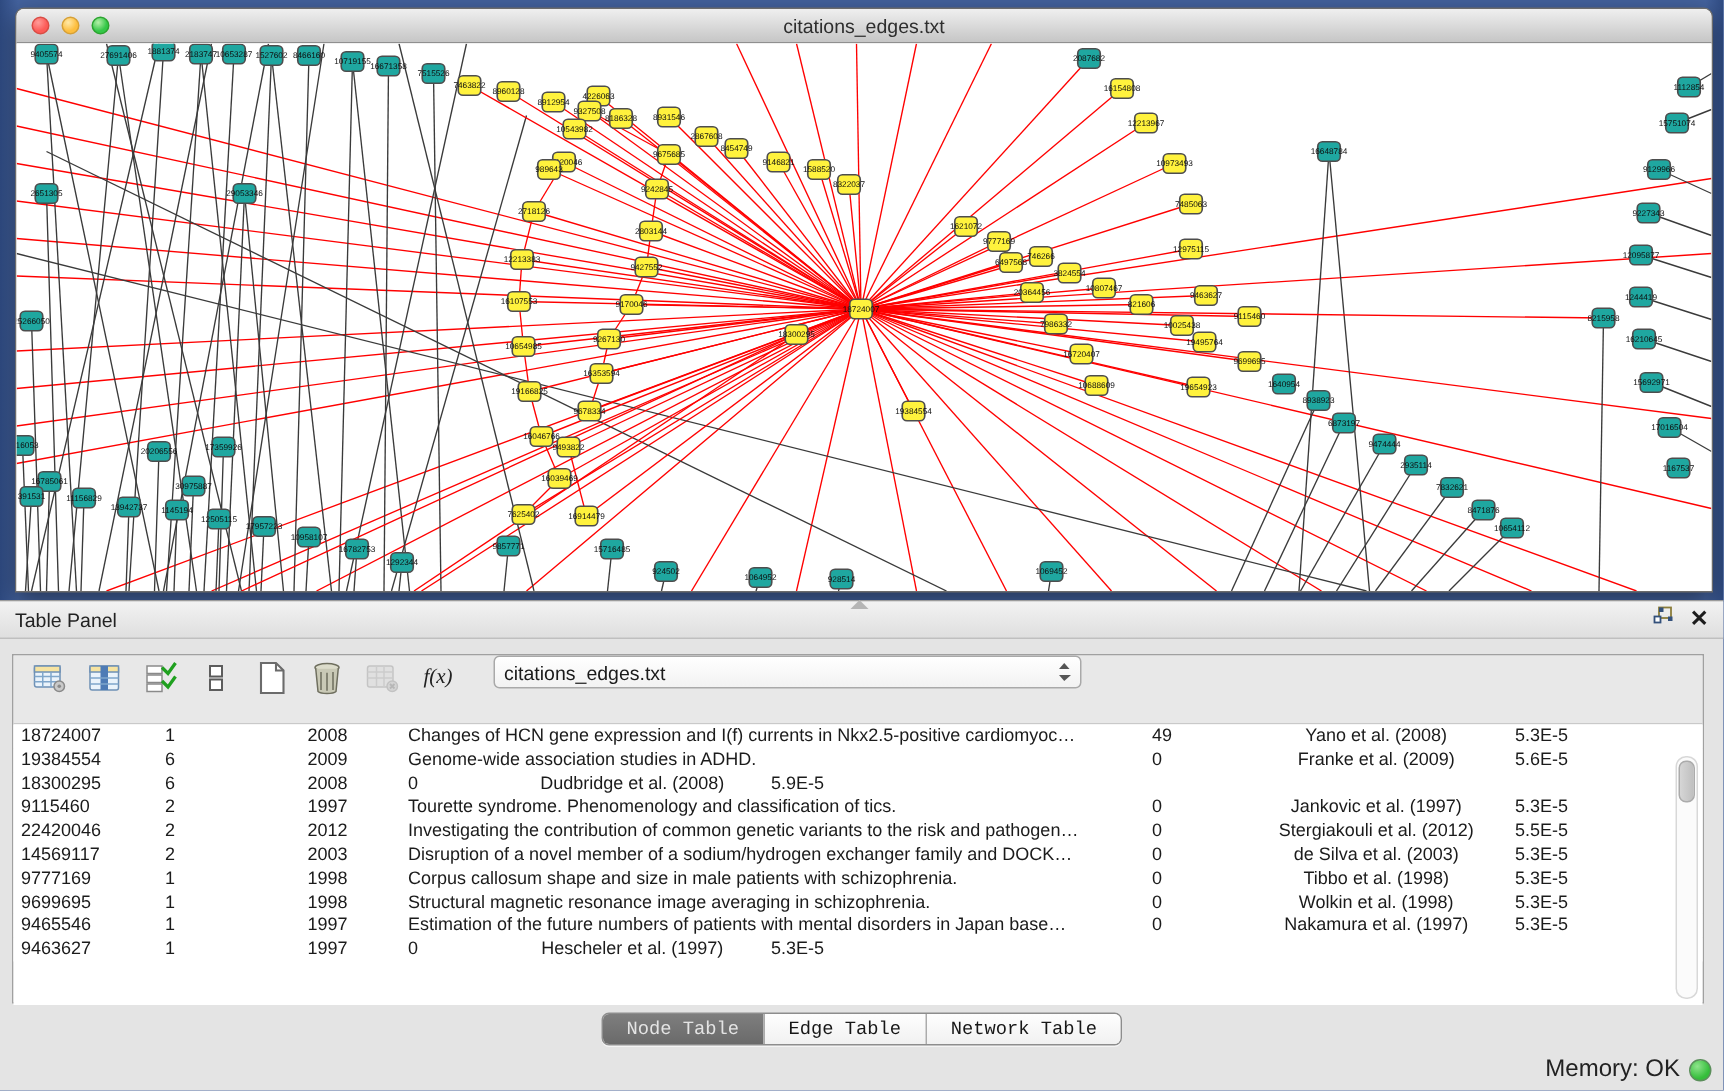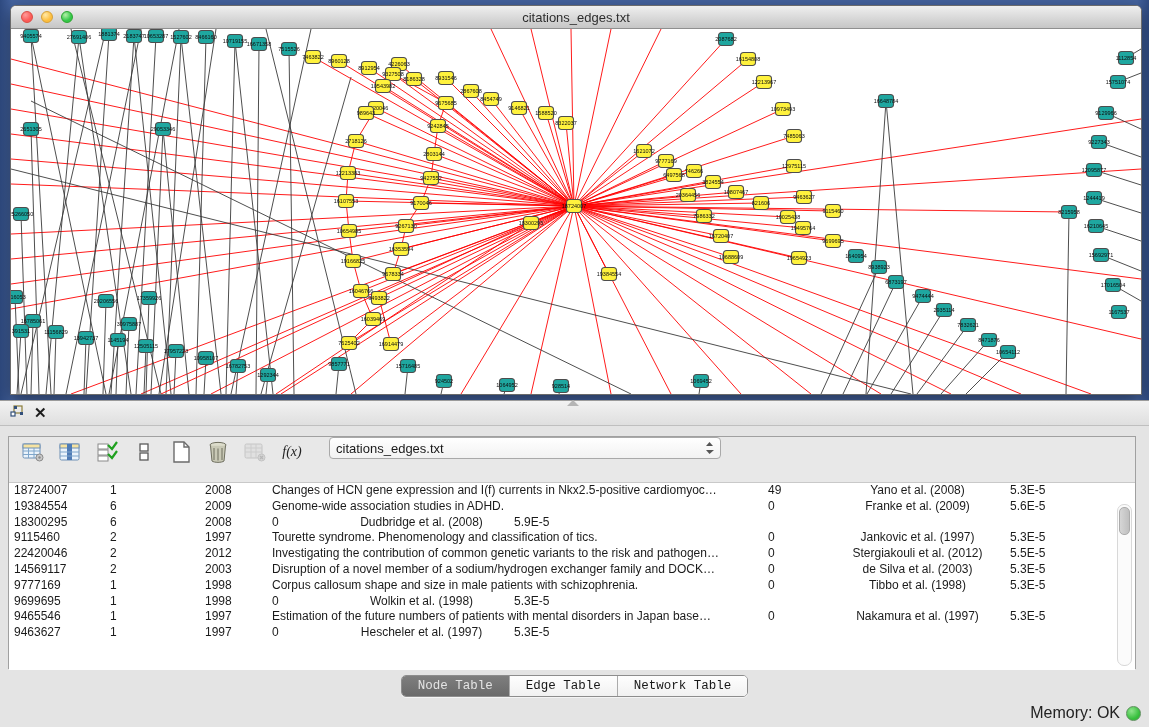--- a/index.html
+++ b/index.html
@@ -719,20 +719,21 @@
       <rect x="682.5" y="345.5" width="15" height="13" rx="3.2" fill="#1FA7A0" stroke="#4D4D4D" stroke-width="1.1"></rect>
       <text x="690" y="353.9" font-size="5.5" text-anchor="middle" fill="#0E0E0E" font-family="Liberation Sans, sans-serif">1069452</text>
     </g>
         </svg>
     </div>
   </div>
 
   <div class="tpanel">
     <div class="notch"></div>
     <div class="phead">
+      <span class="ptitle">Table Panel</span>
       <span class="phicons">
         <span>
           <svg width="14" height="13" viewBox="0 0 14 13">
             <rect x="4" y="1" width="8" height="7" fill="none" stroke="#8B7D3A" stroke-width="1.2"></rect>
             <rect x="1" y="7" width="4" height="4" fill="#fff" stroke="#33507B" stroke-width="1.2"></rect>
             <rect x="10" y="7" width="3" height="3" fill="#33507B"></rect>
             <rect x="4" y="1" width="3" height="3" fill="#33507B"></rect>
           </svg>
         </span>
         <span class="close-x">✕</span>
@@ -868,20 +869,21 @@
               <div class="td col2">1998</div>
               <div class="td col3">Corpus callosum shape and size in male patients with schizophrenia.</div>
               <div class="td col4">0</div>
               <div class="td col5 center">Tibbo et al. (1998)</div>
               <div class="td col6">5.3E-5</div>
             </div>
             <div class="tr">
               <div class="td col0">9699695</div>
               <div class="td col1">1</div>
               <div class="td col2">1998</div>
+              <div class="td col3">Structural magnetic resonance image averaging in schizophrenia.</div>
               <div class="td col4">0</div>
               <div class="td col5 center">Wolkin et al. (1998)</div>
               <div class="td col6">5.3E-5</div>
             </div>
             <div class="tr">
               <div class="td col0">9465546</div>
               <div class="td col1">1</div>
               <div class="td col2">1997</div>
               <div class="td col3">Estimation of the future numbers of patients with mental disorders in Japan base…</div>
               <div class="td col4">0</div>

